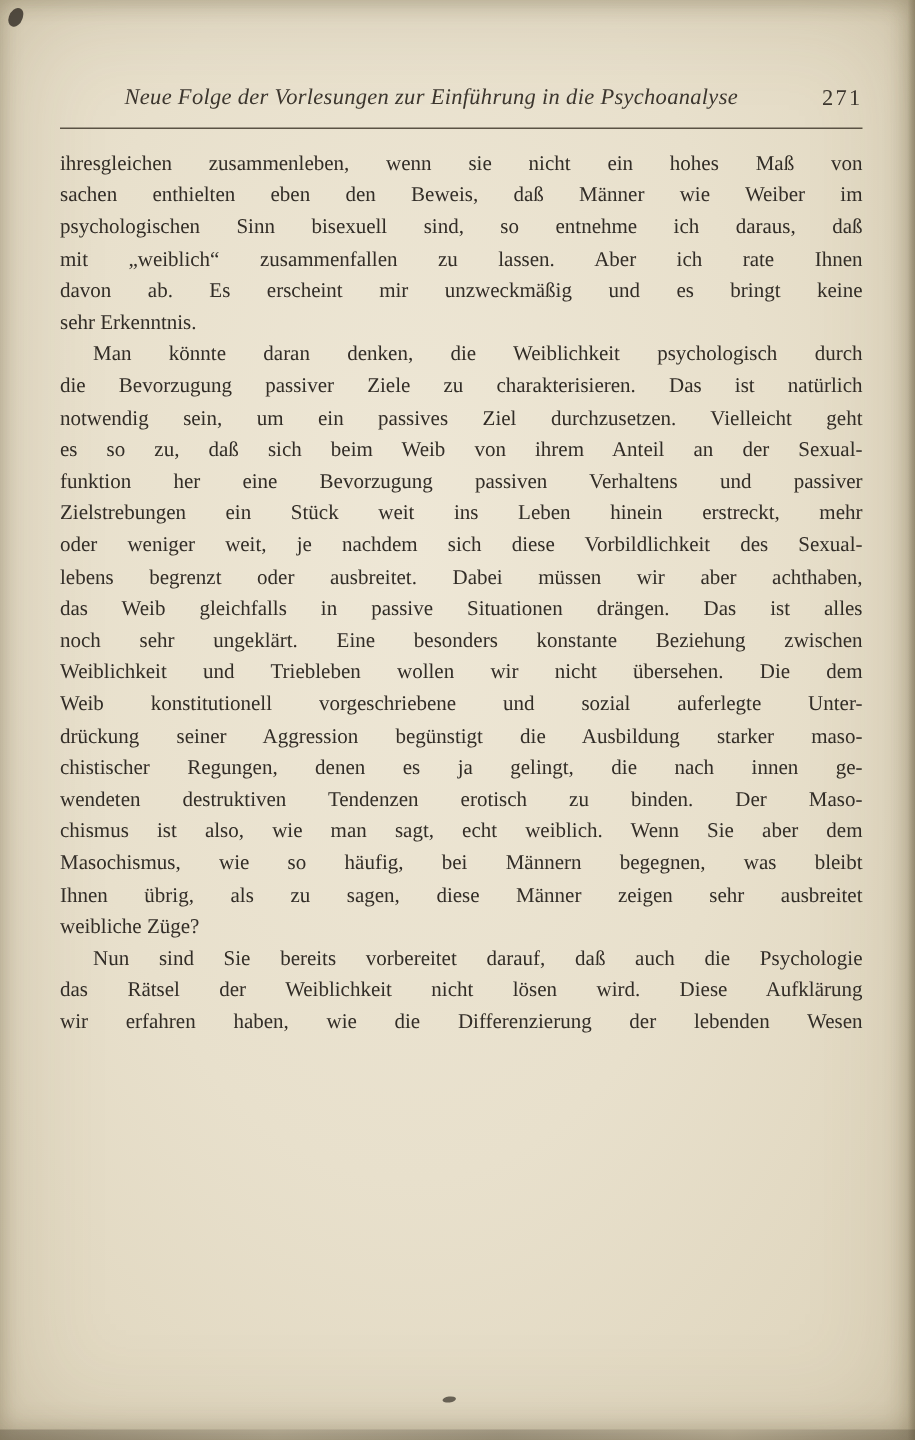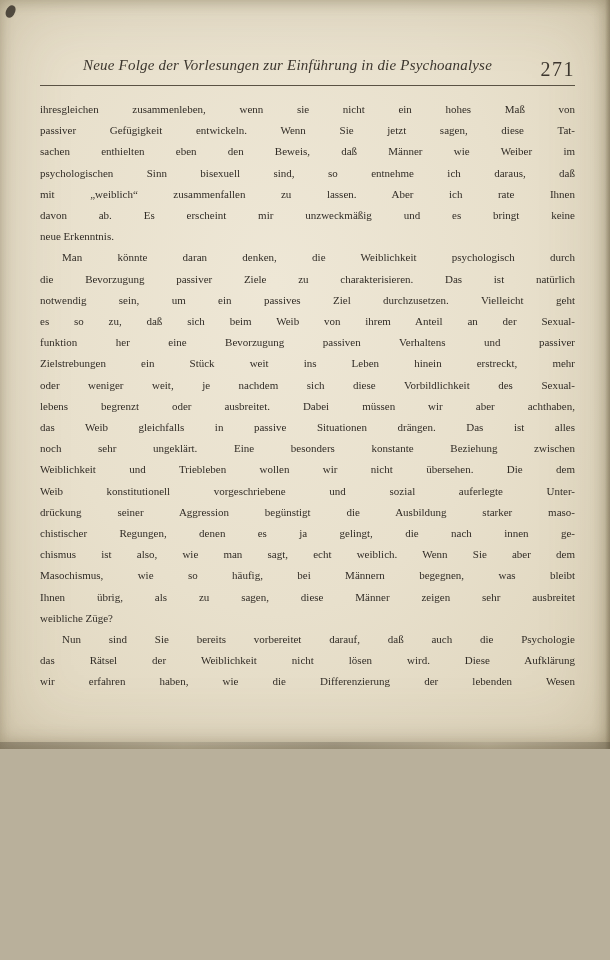--- a/index.html
+++ b/index.html
@@ -3,21 +3,21 @@
 <meta charset="utf-8">
 <style>
   html, body { margin: 0; padding: 0; }
   body {
     width: 610px; height: 960px;
     font-family: "Liberation Serif", "DejaVu Serif", serif;
     background: #b9b09b;
   }
   .page {
     position: relative;
-    width: 610px; height: 749px;
+    width: 610px; height: 960px;
     overflow: hidden;
     background: radial-gradient(ellipse at 45% 38%, #eee7d6 0%, #e8e0cc 50%, #ddd3ba 100%);
     box-shadow:
       inset 0 0 70px rgba(110, 92, 55, 0.22),
       inset -7px 0 14px rgba(90, 75, 45, 0.18),
       inset 0 -9px 16px rgba(85, 72, 45, 0.22),
       inset 0 6px 12px rgba(110, 95, 60, 0.12);
     color: #35302a;
   }
   .content {
@@ -37,26 +37,26 @@
   .running-head .title {
     position: absolute;
     left: 0; right: 40px;
     text-align: center;
     white-space: nowrap;
   }
   .running-head .pagenum {
     position: absolute;
     right: 0; top: 1px;
     font-style: normal;
-    font-size: 20px;
+    font-size: 15px;
     letter-spacing: 1.5px;
   }
   .body-text {
     margin-top: 13px;
-    font-size: 11px;
+    font-size: 14px;
     line-height: 21.2px;
     color: #322d27;
   }
   .line {
     text-align: justify;
     text-align-last: justify;
     white-space: normal;
   }
   .line.last {
     text-align-last: left;
@@ -109,42 +109,42 @@
 
   <div class="content">
     <div class="running-head">
       <span class="title">Neue Folge der Vorlesungen zur Einführung in die Psychoanalyse</span>
       <span class="pagenum">271</span>
     </div>
 
     <div class="body-text">
         <div class="paragraph">
           <div class="line">ihresgleichen zusammenleben, wenn sie nicht ein hohes Maß von</div>
-          <div class="line">passiver Gefügigkeit entwickeln. Wenn Sie jetzt sagen, diese Tat-</div>
           <div class="line">sachen enthielten eben den Beweis, daß Männer wie Weiber im</div>
           <div class="line">psychologischen Sinn bisexuell sind, so entnehme ich daraus, daß</div>
           <div class="line">mit „weiblich“ zusammenfallen zu lassen. Aber ich rate Ihnen</div>
           <div class="line">davon ab. Es erscheint mir unzweckmäßig und es bringt keine</div>
-          <div class="line last">neue Erkenntnis.</div>
+          <div class="line last">sehr Erkenntnis.</div>
         </div>
         <div class="paragraph indent">
           <div class="line">Man könnte daran denken, die Weiblichkeit psychologisch durch</div>
           <div class="line">die Bevorzugung passiver Ziele zu charakterisieren. Das ist natürlich</div>
           <div class="line">notwendig sein, um ein passives Ziel durchzusetzen. Vielleicht geht</div>
           <div class="line">es so zu, daß sich beim Weib von ihrem Anteil an der Sexual-</div>
           <div class="line">funktion her eine Bevorzugung passiven Verhaltens und passiver</div>
           <div class="line">Zielstrebungen ein Stück weit ins Leben hinein erstreckt, mehr</div>
           <div class="line">oder weniger weit, je nachdem sich diese Vorbildlichkeit des Sexual-</div>
           <div class="line">lebens begrenzt oder ausbreitet. Dabei müssen wir aber achthaben,</div>
           <div class="line">das Weib gleichfalls in passive Situationen drängen. Das ist alles</div>
           <div class="line">noch sehr ungeklärt. Eine besonders konstante Beziehung zwischen</div>
           <div class="line">Weiblichkeit und Triebleben wollen wir nicht übersehen. Die dem</div>
           <div class="line">Weib konstitutionell vorgeschriebene und sozial auferlegte Unter-</div>
           <div class="line">drückung seiner Aggression begünstigt die Ausbildung starker maso-</div>
           <div class="line">chistischer Regungen, denen es ja gelingt, die nach innen ge-</div>
+          <div class="line">wendeten destruktiven Tendenzen erotisch zu binden. Der Maso-</div>
           <div class="line">chismus ist also, wie man sagt, echt weiblich. Wenn Sie aber dem</div>
           <div class="line">Masochismus, wie so häufig, bei Männern begegnen, was bleibt</div>
           <div class="line">Ihnen übrig, als zu sagen, diese Männer zeigen sehr ausbreitet</div>
           <div class="line last">weibliche Züge?</div>
         </div>
         <div class="paragraph indent">
           <div class="line">Nun sind Sie bereits vorbereitet darauf, daß auch die Psychologie</div>
           <div class="line">das Rätsel der Weiblichkeit nicht lösen wird. Diese Aufklärung</div>
           <div class="line">wir erfahren haben, wie die Differenzierung der lebenden Wesen</div>
         </div>

